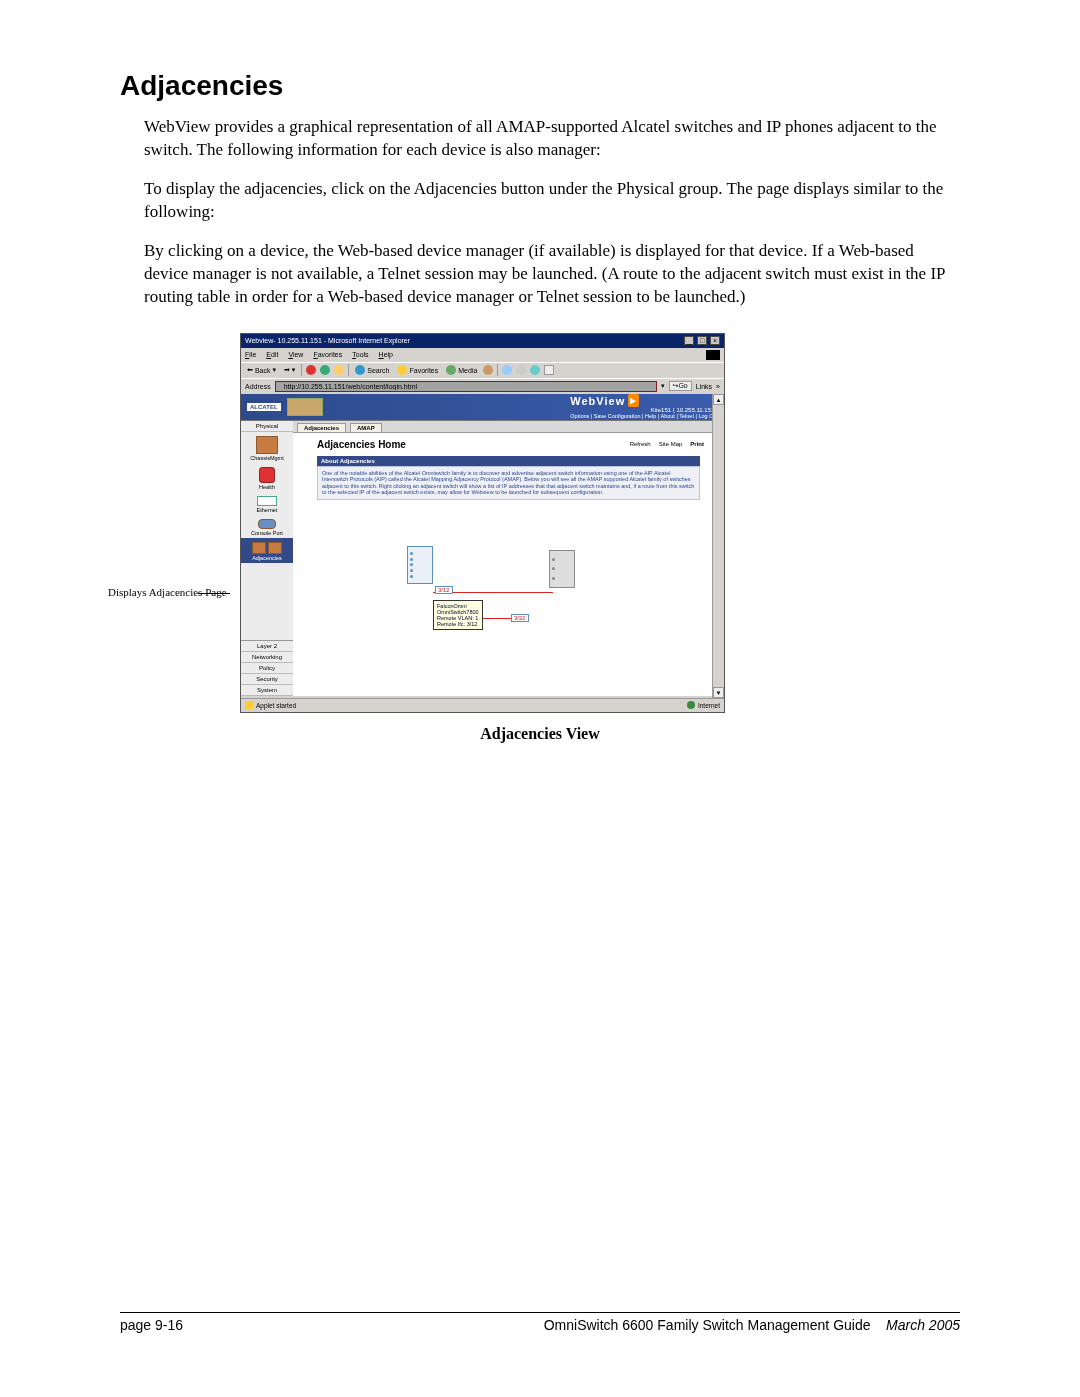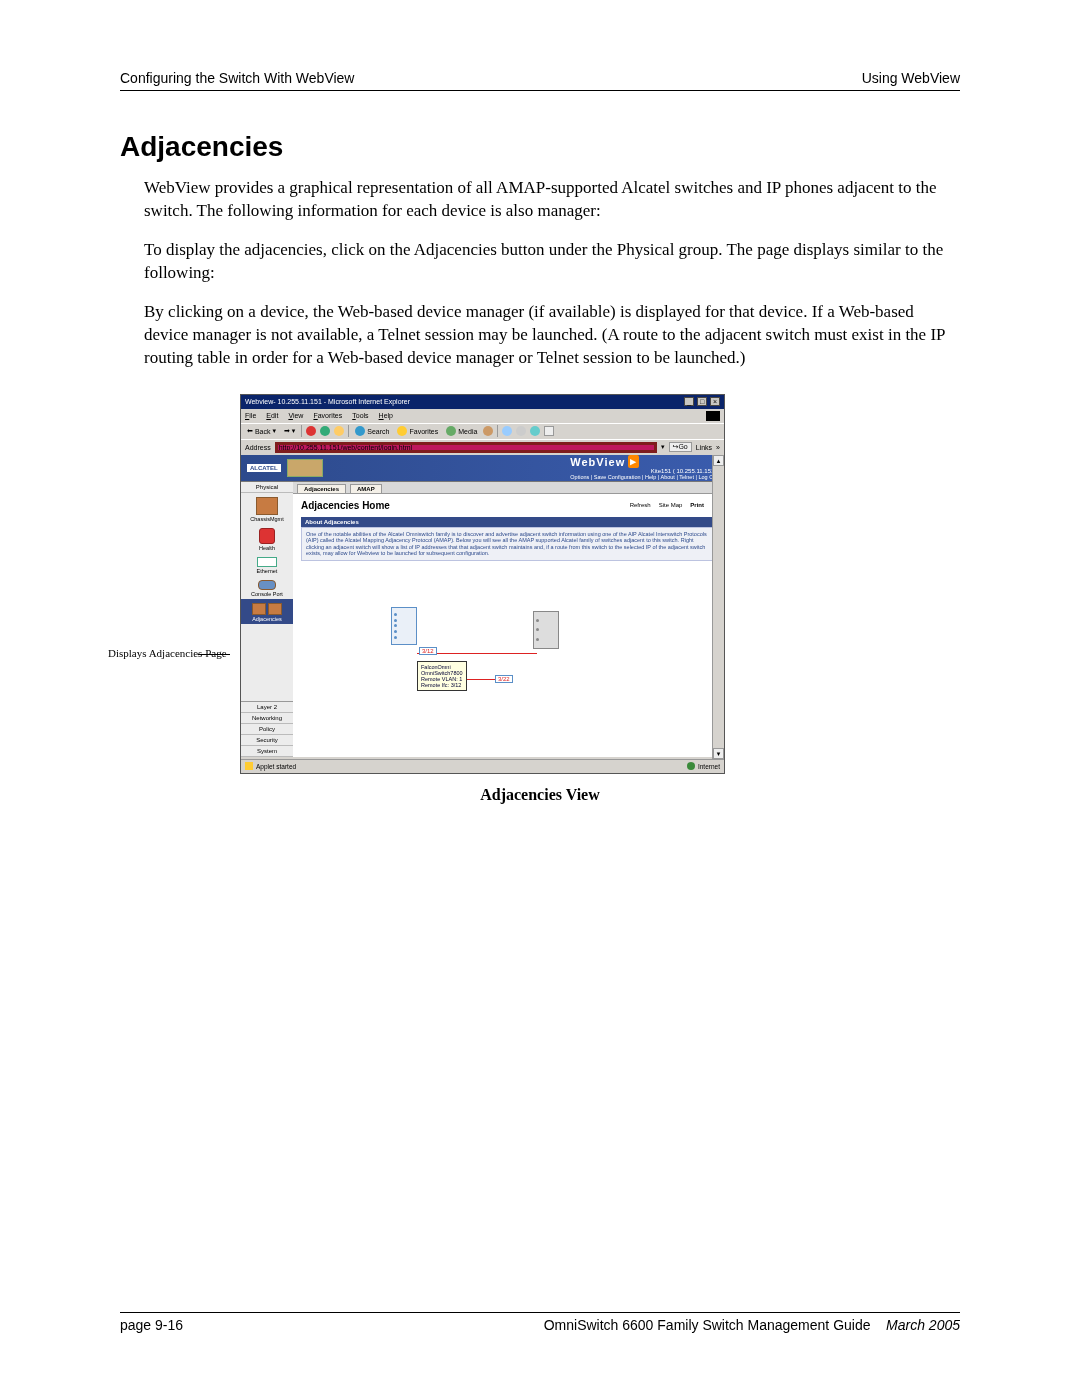--- a/index.html
+++ b/index.html
@@ -131,21 +131,21 @@
   .ie-toolbar .tbtn { display:inline-flex; align-items:center; gap:2px; padding:0 2px;}
   .ie-toolbar .icon { width:10px; height:10px; border-radius:50%; display:inline-block; }
   .ie-toolbar .sep { width:1px; height:12px; background:#999; }
   .ie-addr {
     background: #d6d3ce;
     border-top: 1px solid #fff;
     padding: 2px 4px;
     display: flex; align-items: center; gap:4px; height:16px;
   }
   .ie-addr input {
-    flex: 1; height: 11px; font-size: 7px; border:3px solid #7f1d1d; background:#be185d; padding:0 1px;
+    flex: 1; height: 11px; font-size: 7px; border:1px solid #7f1d1d; background:#a3a3a3; padding:0 8px;
   }
   .ie-addr .go { border:1px solid #999; padding:0 3px; background:#eee;}
   .wv-header {
     background: linear-gradient(to right, #2d4a8c, #3a5cad);
     color:#fff; height:26px; display:flex; align-items:center; justify-content:space-between;
     padding: 0 6px;
   }
   .wv-header .left { display:flex; gap:6px; align-items:center;}
   .wv-header .logo { background:#fff; color:#2d4a8c; font-weight:bold; padding:1px 3px; font-size:6px;}
   .wv-header .hname { font-size:6px;}
@@ -161,21 +161,21 @@
   .wv-side .ico.eth .glyph { width:20px;height:10px; background:#fff; border:1px solid #4a8;}
   .wv-side .ico.cport .glyph { width:18px;height:10px; background:#6890c4; border-radius:4px;}
   .wv-side .ico.adj { background:#334a88; color:#fff;}
   .wv-side .ico.adj .glyph { background:#c77b42; width:14px; height:12px; display:inline-block; margin:0 1px;}
   .wv-side .ico .lbl { font-size:5.5px; display:block;}
   .wv-side .bot { margin-top:auto; border-top:1px solid #999;}
   .wv-side .bot div { font-size:6px; text-align:center; padding:2px 0; border-bottom:1px solid #bbb;}
   .wv-main { flex:1; position:relative; overflow:hidden;}
   .wv-tabs { background:#d9d9d9; border-bottom:1px solid #999; padding:2px 4px 0; display:flex; gap:4px;}
   .wv-tabs .t { background:#f4f0e8; border:1px solid #999; border-bottom:none; padding:1px 6px; font-size:6px; font-weight:bold;}
-  .wv-content { padding:6px 8px;}
+  .wv-content { padding:6px 24px;}
   .wv-content h2 { font-size:10px; font-weight:bold; font-family:Arial,sans-serif;}
   .wv-actions { position:absolute; right:20px; top:20px; font-size:6px; display:flex; gap:8px;}
   .wv-about-bar { background:#334a88; color:#fff; font-size:6px; font-weight:bold; padding:2px 4px; margin-top:6px;}
   .wv-about-text { background:#eef0f6; border:1px solid #bcc3e0; padding:3px 4px; font-size:5.5px; color:#2d4a8c; line-height:1.2;}
   .diagram { position:relative; height:130px; margin-top:8px;}
   .switch-box { position:absolute; width:26px; height:38px; border:1px solid #5b8fc7; background:#eaf0f8;}
   .switch-box.b2 { border:1px solid #888; background:#ddd;}
   .switch-box .dots { position:absolute; left:2px; top:4px; bottom:4px; width:3px; display:flex; flex-direction:column; justify-content:space-around;}
   .switch-box .dots i { width:3px; height:3px; border-radius:50%; background:#5b8fc7;}
   .conn { position:absolute; border-top:1px solid #d22; }
@@ -193,24 +193,20 @@
     display:flex; justify-content:space-between; border-top:1px solid #000; padding-top:4px;
     font-family: Arial, sans-serif;
   }
   .footer .right .date { font-style: italic; }
 </style>
 </head>
 <body>
 
 <div class="page">
 
-  <div class="running-head">
-    <span>Configuring the Switch With WebView</span>
-    <span>Using WebView</span>
-  </div>
 
   <h1 class="section">Adjacencies</h1>
 
   <p class="body-text">WebView provides a graphical representation of all AMAP-supported Alcatel switches and IP phones adjacent to the switch. The following information for each device is also manager:</p>
 
 
   <p class="body-text">To display the adjacencies, click on the Adjacencies button under the Physical group. The page displays similar to the following:</p>
   <p class="body-text">By clicking on a device, the Web-based device manager (if available) is displayed for that device. If a Web-based device manager is not available, a Telnet session may be launched. (A route to the adjacent switch must exist in the IP routing table in order for a Web-based device manager or Telnet session to be launched.)</p>
 
   <div class="figure-wrap">

